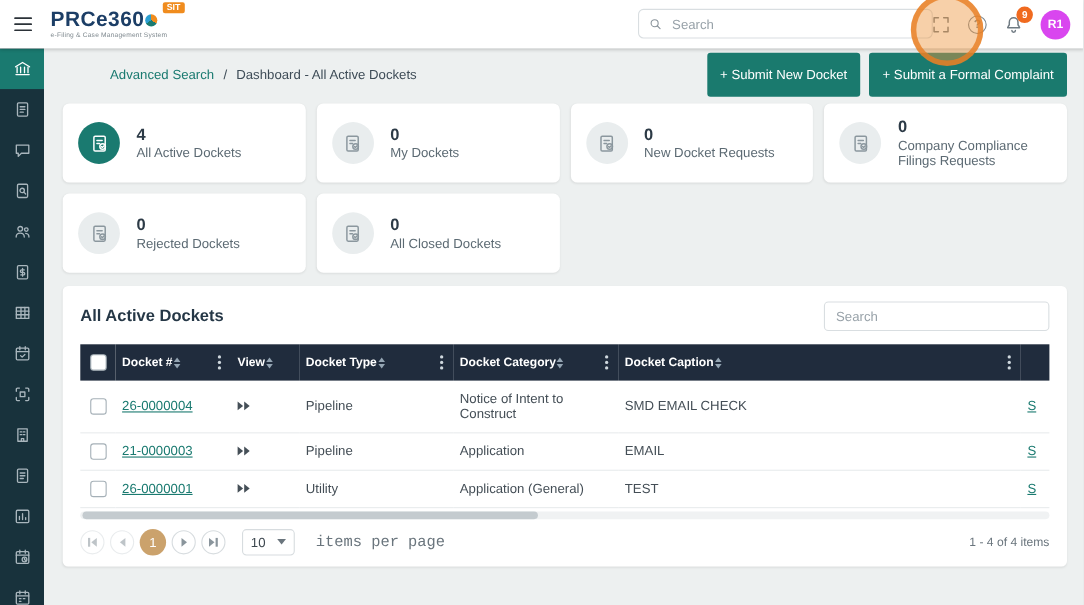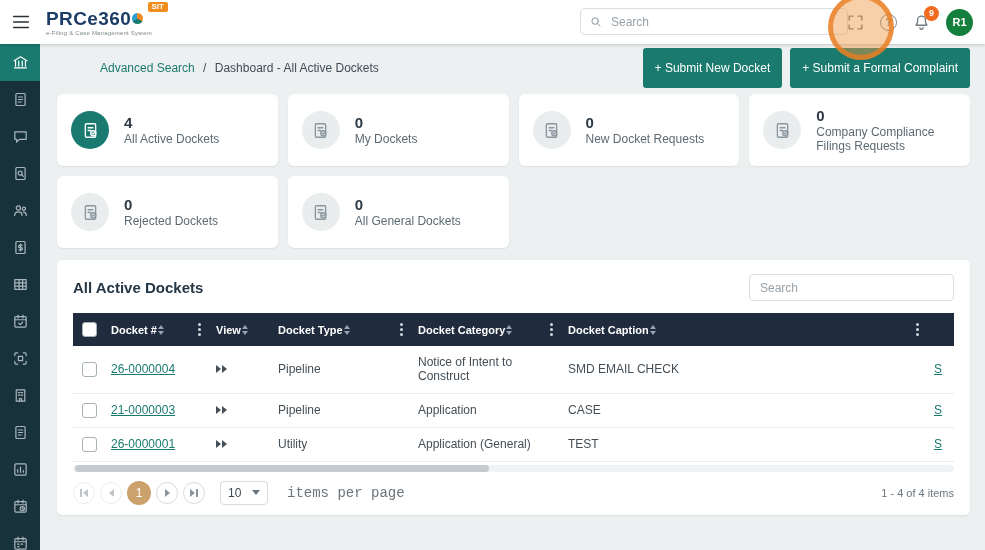--- a/index.html
+++ b/index.html
@@ -28,21 +28,21 @@
   .header-search input::placeholder, .table-search::placeholder { color:#98a2a9; }
   .header-actions { position:absolute; right:12px; top:0; height:44px; display:flex; align-items:center; gap:15px; }
   .icon-btn { width:19px; height:19px; border:none; background:none; padding:0; color:#6f7a82;
               cursor:pointer; position:relative; }
   .help-btn { width:17px; height:17px; border-radius:50%; border:1.5px solid #7b868e; background:none;
               color:#7b868e; font-size:11px; font-weight:bold; display:flex; align-items:center;
               justify-content:center; padding:0; cursor:pointer; }
   .badge { position:absolute; top:-7px; right:-8px; min-width:15px; height:15px; border-radius:8px;
            background:#f06a1f; color:#fff; font-size:9px; font-weight:bold; display:flex;
            align-items:center; justify-content:center; padding:0 3px; }
-  .avatar { width:27px; height:27px; border-radius:50%; background:#15803d; color:#fff; font-size:11px;
+  .avatar { width:27px; height:27px; border-radius:50%; background:#d946ef; color:#fff; font-size:11px;
             font-weight:bold; display:flex; align-items:center; justify-content:center; cursor:pointer; }
 
   
   .highlight { position:absolute; left:828px; top:-6px; width:66px; height:66px; border-radius:50%;
                background:rgba(238,150,64,.45); border:5px solid rgba(233,126,35,.8); z-index:30;
                pointer-events:none; }
 
   
   .sidebar { position:absolute; left:0; top:44px; bottom:0; width:40px; background:#18323c; z-index:15;
              display:flex; flex-direction:column; overflow:hidden; }
@@ -405,21 +405,21 @@
               <svg viewBox="0 0 24 24" fill="none" stroke="currentColor" stroke-width="1.7" stroke-linecap="round" stroke-linejoin="round">
                 <rect x="5.5" y="3.5" width="13" height="17" rx="1.5"></rect>
                 <path d="M9 8.5h6M9 12h3"></path>
                 <circle cx="15.5" cy="15.5" r="3.2"></circle>
                 <path d="M14.2 15.5l1 1 1.8-1.8"></path>
               </svg>
             </span>
           </span>
           <span class="stat-txt">
             <span class="stat-val">0</span>
-            <span class="stat-label">All General Dockets</span>
+            <span class="stat-label">All Closed Dockets</span>
           </span>
         </div>
       </div>
 
     <section class="table-card">
       <div class="table-head-row">
         <h2 class="section-title">All Active Dockets</h2>
         <input class="table-search" placeholder="Search" style="">
       </div>
 
@@ -525,21 +525,21 @@
               <td class="c-check">
                 <input type="checkbox" class="cb" style="">
               </td>
               <td><a class="lnk">21-0000003</a></td>
               <td><span class="ff">
                   <i></i>
                   <i></i>
                 </span></td>
               <td>Pipeline</td>
               <td>Application</td>
-              <td>CASE</td>
+              <td>EMAIL</td>
               <td><a class="lnk">S</a></td>
             </tr>
             <tr>
               <td class="c-check">
                 <input type="checkbox" class="cb" style="">
               </td>
               <td><a class="lnk">26-0000001</a></td>
               <td><span class="ff">
                   <i></i>
                   <i></i>

